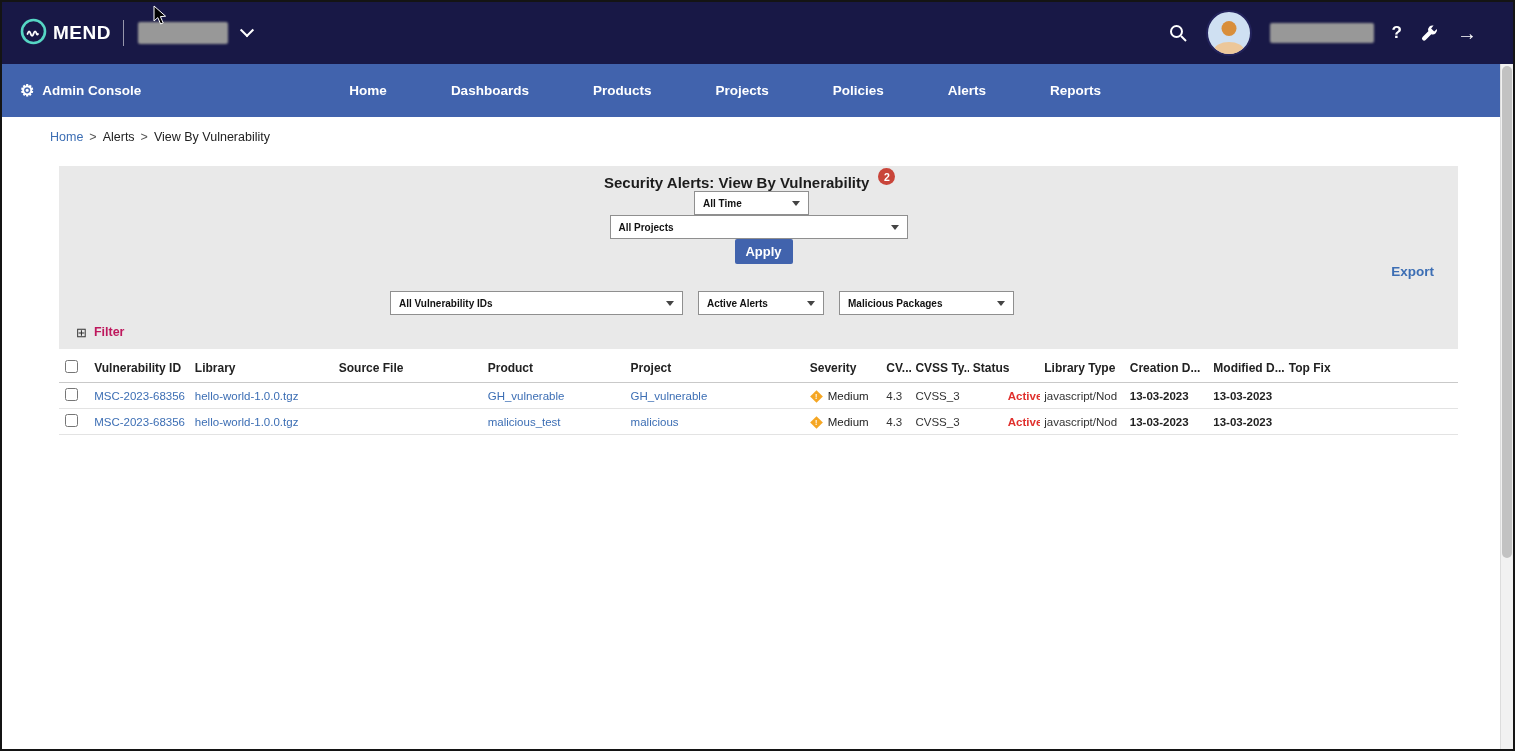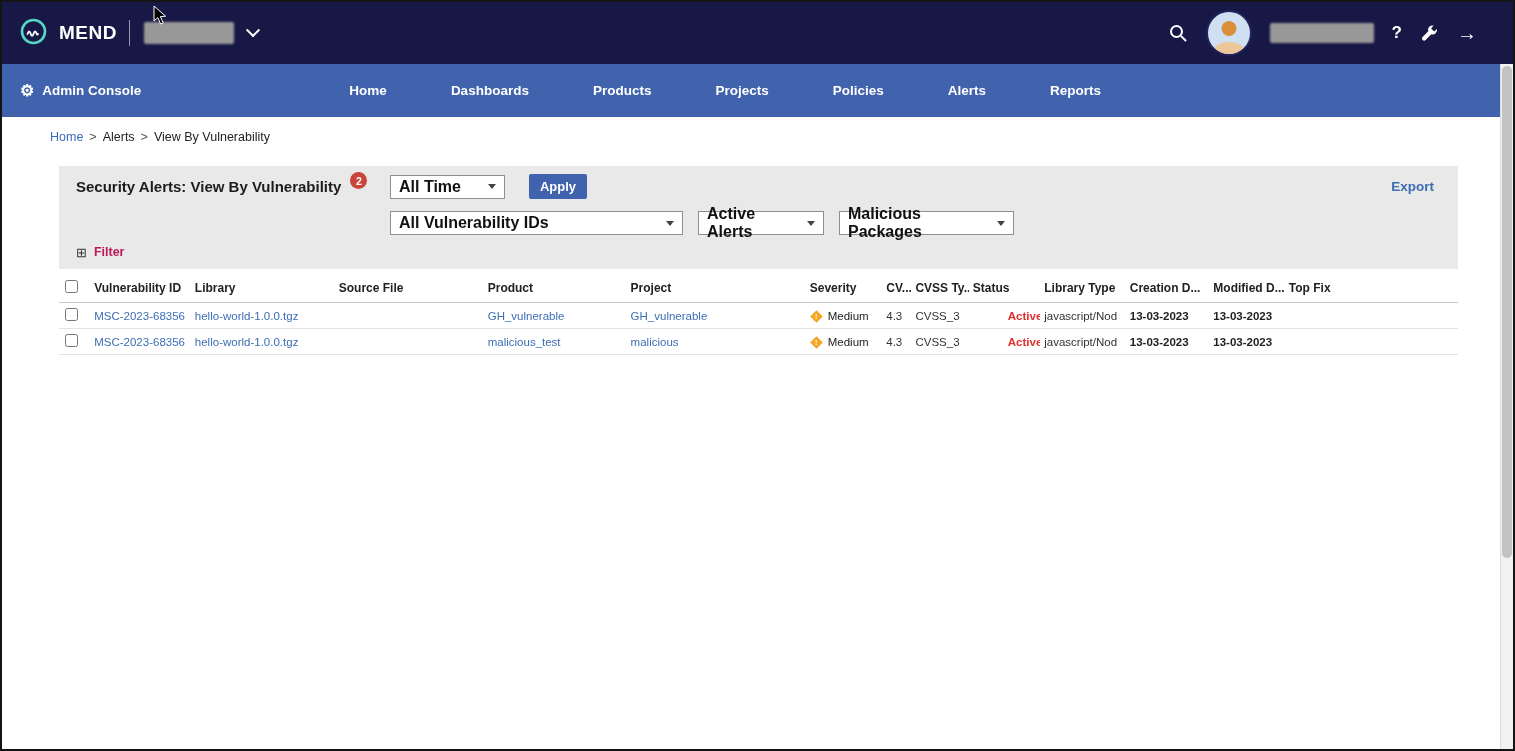--- a/index.html
+++ b/index.html
@@ -1,21 +1,21 @@
 <!DOCTYPE html>
 <html><head>
 <meta charset="utf-8">
 <style>
   * { margin:0; padding:0; box-sizing:border-box; }
   body { font-family:"Liberation Sans", sans-serif; background:#fff; }
   .screen { position:relative; width:1515px; height:751px; border:2px solid #141414; background:#fff; overflow:hidden; }
 
   
   .topbar { height:62px; background:#181846; display:flex; align-items:center; padding:0 36px 0 18px; }
-  .brand { display:flex; align-items:center; gap:12px; cursor:pointer; }
+  .brand { display:flex; align-items:center; gap:6px; cursor:pointer; }
   .brand-name { color:#fff; font-size:19px; font-weight:bold; letter-spacing:.5px; }
   .tb-divider { width:1px; height:26px; background:rgba(255,255,255,.55); margin:0 14px 0 12px; }
   .redacted { background:#989898; border-radius:2px; filter:blur(1px); }
   .redacted.org { width:90px; height:22px; }
   .redacted.user { width:104px; height:20px; }
   .chev-down { width:10px; height:10px; border-right:2px solid #fff; border-bottom:2px solid #fff; transform:rotate(45deg) translate(-2px,-2px); margin-left:14px; cursor:pointer; }
   .topbar-right { margin-left:auto; display:flex; align-items:center; gap:18px; }
   .tb-icon { color:#fff; display:flex; align-items:center; justify-content:center; cursor:pointer; }
   .help-glyph { font-size:17px; font-weight:bold; color:#fff; }
   .logout-glyph { font-size:20px; color:#fff; }
@@ -32,25 +32,25 @@
 
   
   .breadcrumb { padding:13px 0 13px 48px; font-size:12.5px; color:#333; display:flex; gap:6px; align-items:center; background:#fff; }
   .crumb-link { color:#3c6eb4; text-decoration:none; cursor:pointer; }
   .crumb-sep { color:#555; }
   .crumb-current { color:#222; }
 
   
   .content { margin:9px 55px 0 57px; }
   .filter-panel { background:#e9e9e9; padding:8px 12px 10px; }
-  .fp-row1 { display:flex; align-items:center; }
+  .fp-row1 { display:flex; align-items:center;flex-direction:column; }
   .title-box { width:319px; display:flex; align-items:center; flex:none; padding-left:5px; }
   .page-title { font-size:15px; font-weight:bold; color:#1c1c1c; white-space:nowrap; }
   .alert-badge { width:17px; height:17px; border-radius:50%; background:#c9453a; color:#fff; font-size:10.5px; font-weight:bold; display:flex; align-items:center; justify-content:center; margin-left:9px; position:relative; top:-6px; flex:none; }
-  .select { height:24px; background:#fff; border:1px solid #8f8f8f; display:flex; align-items:center; justify-content:space-between; padding:0 8px; font-size:16px; font-weight:bold; color:#111; cursor:pointer; flex:none; }
+  .select { height:24px; background:#fff; border:1px solid #8f8f8f; display:flex; align-items:center; justify-content:space-between; padding:0 8px; font-size:10px; font-weight:bold; color:#111; cursor:pointer; flex:none; }
   .select .caret { width:0; height:0; border-left:4px solid transparent; border-right:4px solid transparent; border-top:5px solid #444; margin-left:8px; }
   .sel-time { width:115px; margin-right:14px; }
   .sel-products { width:295px; margin-right:15px; }
   .sel-projects { width:298px; }
   .sel-vuln { width:293px; margin-right:15px; }
   .sel-status { width:126px; margin-right:15px; }
   .sel-type { width:175px; }
   .apply-btn { margin-left:10px; width:58px; height:25px; background:#4163ad; color:#fff; border:none; font-size:13px; font-weight:bold; font-family:"Liberation Sans", sans-serif; border-radius:2px; cursor:pointer; }
   .export-link { margin-left:auto; margin-right:12px; color:#3c6eb4; font-size:13.5px; font-weight:bold; text-decoration:none; cursor:pointer; }
   .fp-row2 { display:flex; align-items:center; margin-top:12px; margin-left:319px; }
@@ -146,20 +146,24 @@
 
   <main class="content">
     <section class="filter-panel">
       <div class="fp-row1">
         <div class="title-box">
           <h1 class="page-title">Security Alerts: View By Vulnerability</h1>
           <span class="alert-badge">2</span>
         </div>
         <div class="select sel-time">
           <span>All Time</span>
+          <span class="caret"></span>
+        </div>
+        <div class="select sel-projects">
+          <span>All Projects</span>
           <span class="caret"></span>
         </div>
         <button class="apply-btn">Apply</button>
         <a class="export-link">Export</a>
       </div>
 
       <div class="fp-row2">
         <div class="select sel-vuln">
           <span>All Vulnerability IDs</span>
           <span class="caret"></span>

